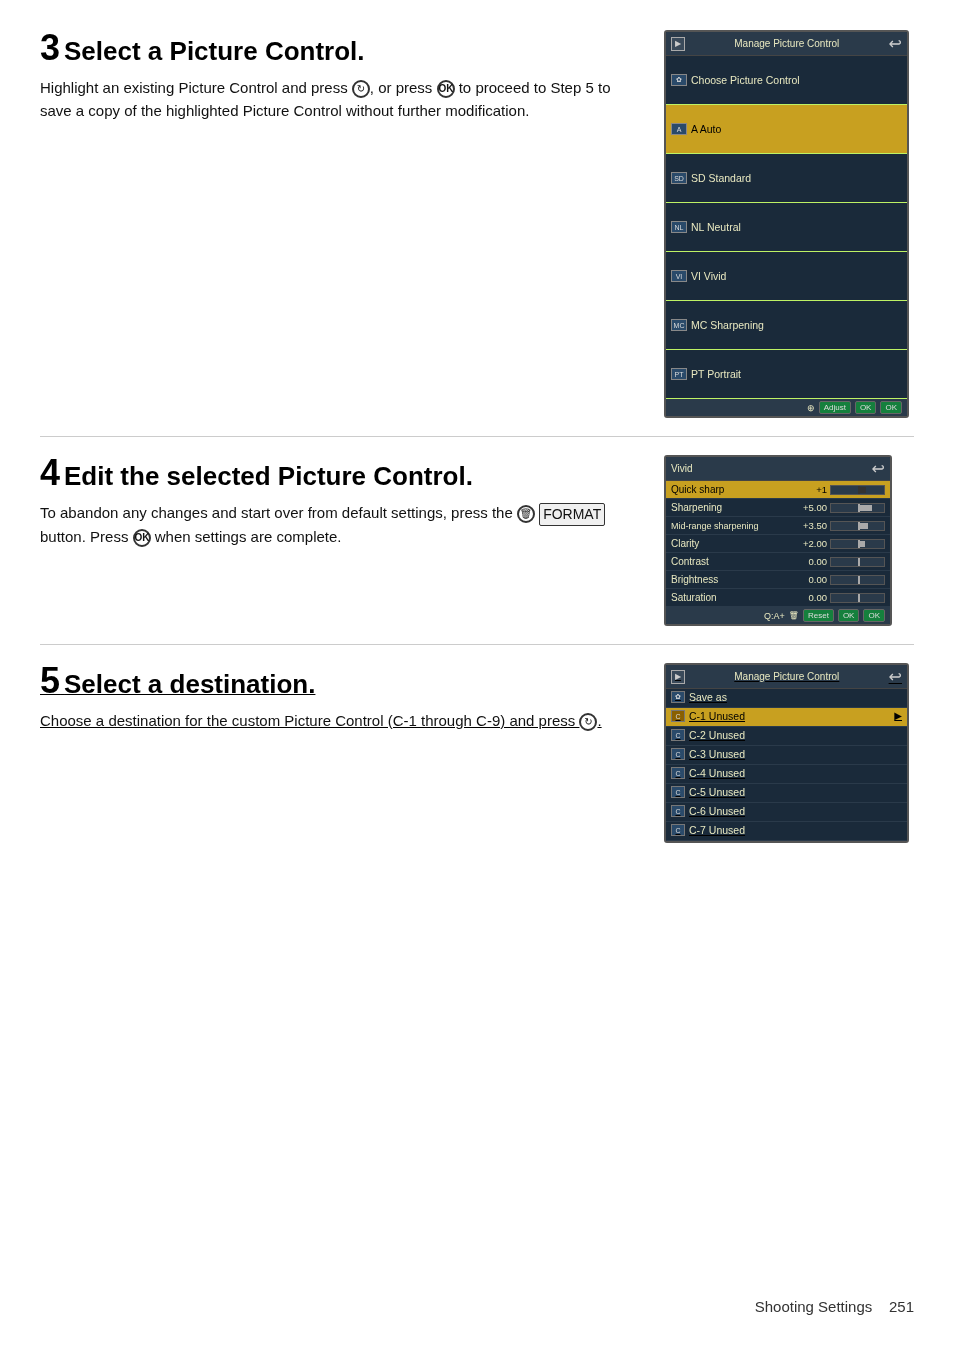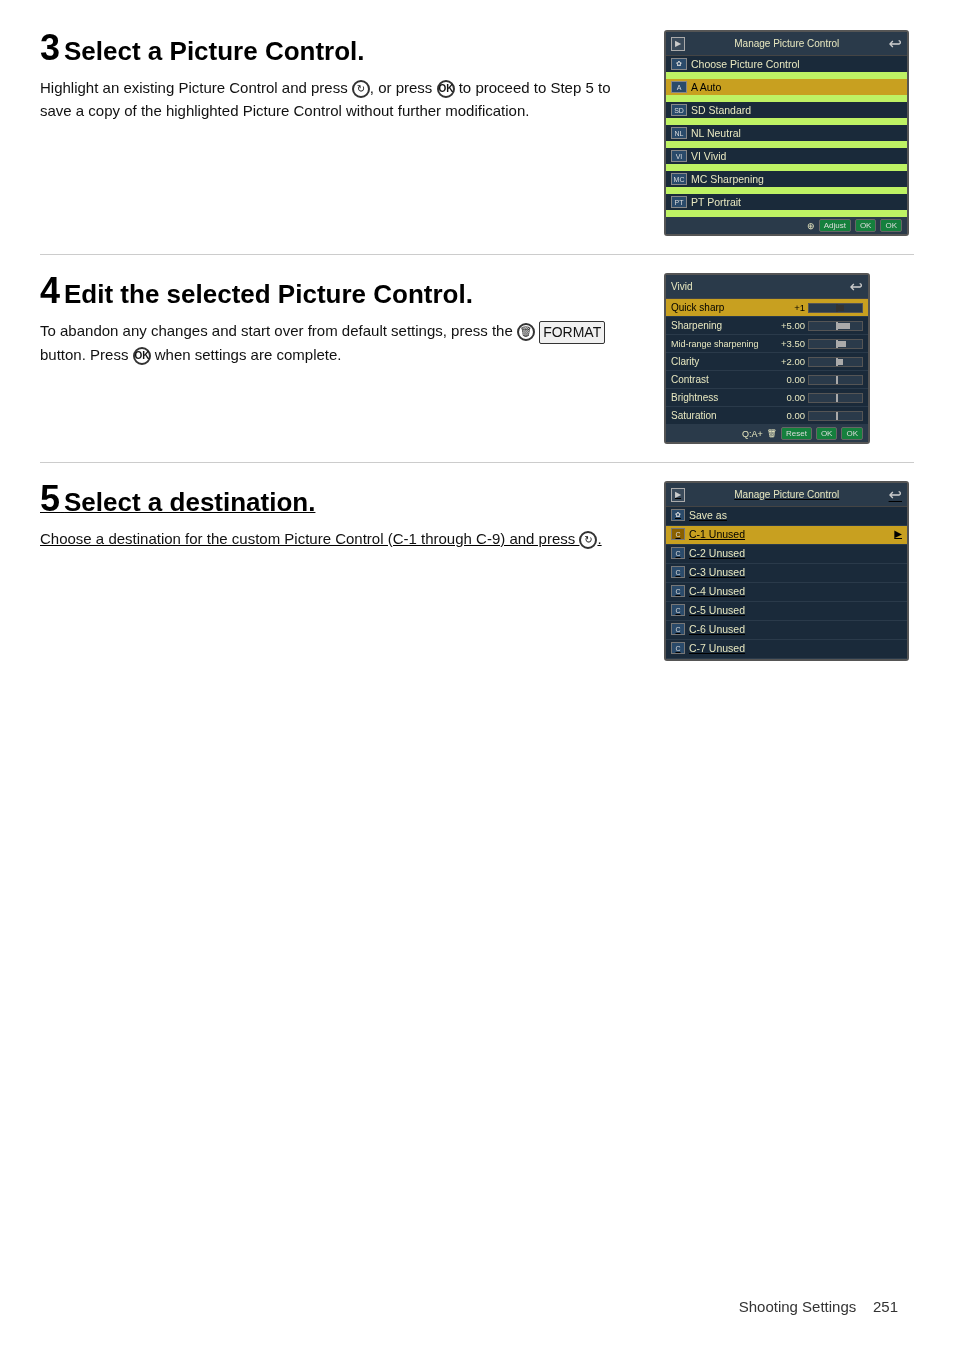--- a/index.html
+++ b/index.html
@@ -100,25 +100,25 @@
       font-size: 8px;
       color: #ccc;
     }
 
     .lcd-back {
       font-size: 16px;
       color: #ccc;
     }
 
     .lcd-row {
-      padding: 2px 5px;
+      padding: 18px 5px;
       display: flex;
       align-items: center;
       font-size: 10.5px;
-      border-bottom: 7px solid #bef264;
+      border-bottom: 1px solid #bef264;
       min-height: 18px;
     }
 
     .lcd-row.highlighted {
       background: #c8a020;
       color: #000;
     }
 
     .lcd-row-icon {
       width: 16px;
@@ -148,21 +148,21 @@
       background: #15803d;
       border: 1px solid #666;
       border-radius: 2px;
       padding: 1px 4px;
       font-size: 8px;
       color: #ddd;
     }
 
     
     .lcd2 {
-      width: 206px;
+      width: 228px;
     }
 
     .lcd-edit-row {
       padding: 1px 5px;
       display: flex;
       align-items: center;
       justify-content: flex-start;
       font-size: 10px;
       border-bottom: 1px solid #2a3a4a;
       min-height: 18px;
@@ -243,21 +243,21 @@
     .lcd3-row .arrow-right {
       margin-left: auto;
       font-size: 10px;
       color: #ccc;
     }
 
     
     .page-footer {
       position: absolute;
       bottom: 30px;
-      right: 56px;
+      right: 40px;
       font-family: Arial, sans-serif;
       font-size: 15px;
       color: #333;
       text-align: right;
     }
 
     .format-btn {
       display: inline-block;
       border: 1px solid #333;
       border-radius: 2px;

